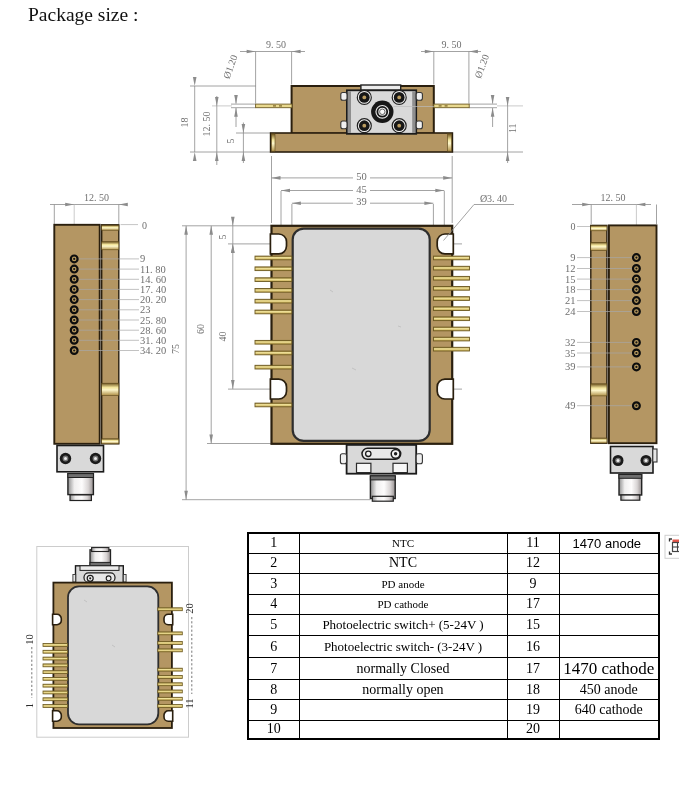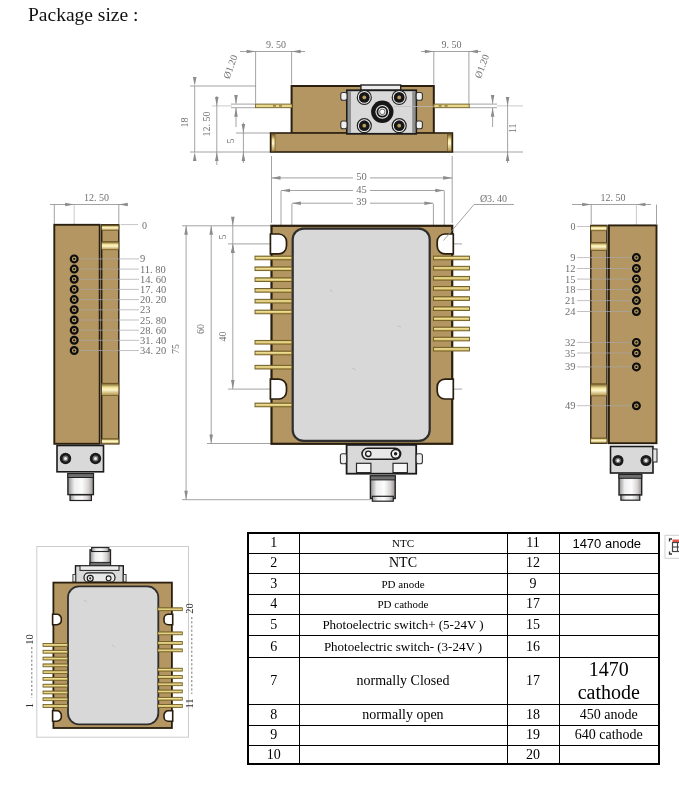--- a/index.html
+++ b/index.html
@@ -528,21 +528,21 @@
 <tr style="height:22.0px">
           <td class="num">6</td>
           <td class="f-m">Photoelectric switch- (3-24V )</td>
           <td class="num">16</td>
           <td class="f-l"></td>
         </tr>
 <tr style="height:21.7px">
           <td class="num">7</td>
           <td class="f-l">normally Closed</td>
           <td class="num">17</td>
-          <td class="f-l"><span style="font-size:20px">1470 cathode</span></td>
+          <td class="f-l"><span style="font-size:17px">1470 cathode</span></td>
         </tr>
 <tr style="height:20.5px">
           <td class="num">8</td>
           <td class="f-l">normally open</td>
           <td class="num">18</td>
           <td class="f-l">450 anode</td>
         </tr>
 <tr style="height:20.6px">
           <td class="num">9</td>
           <td class="f-l"></td>

